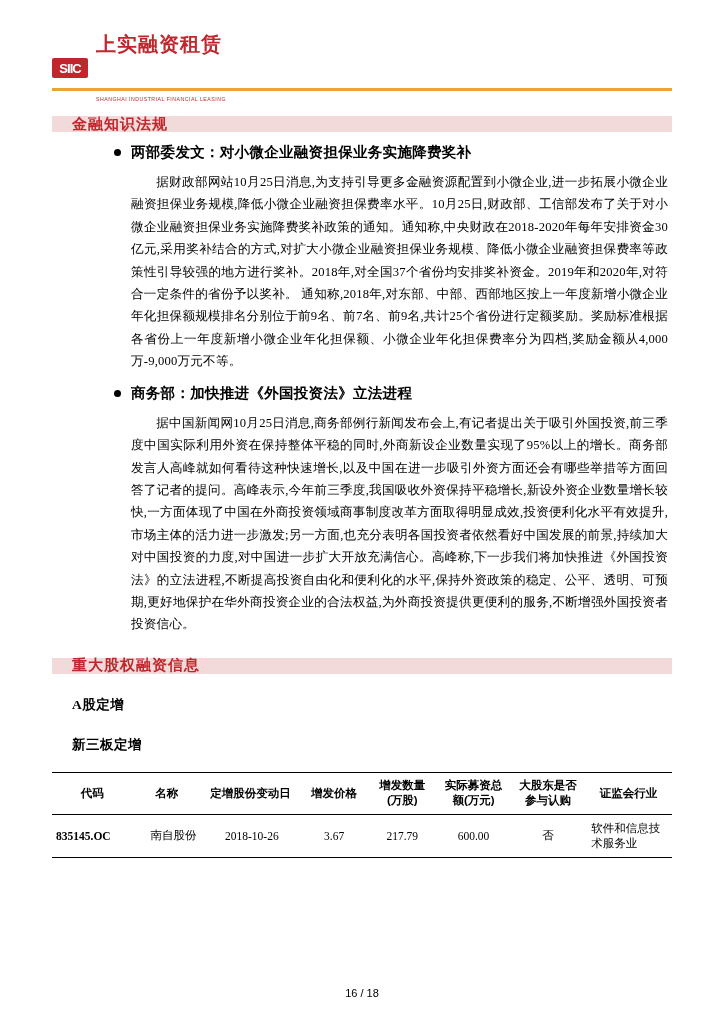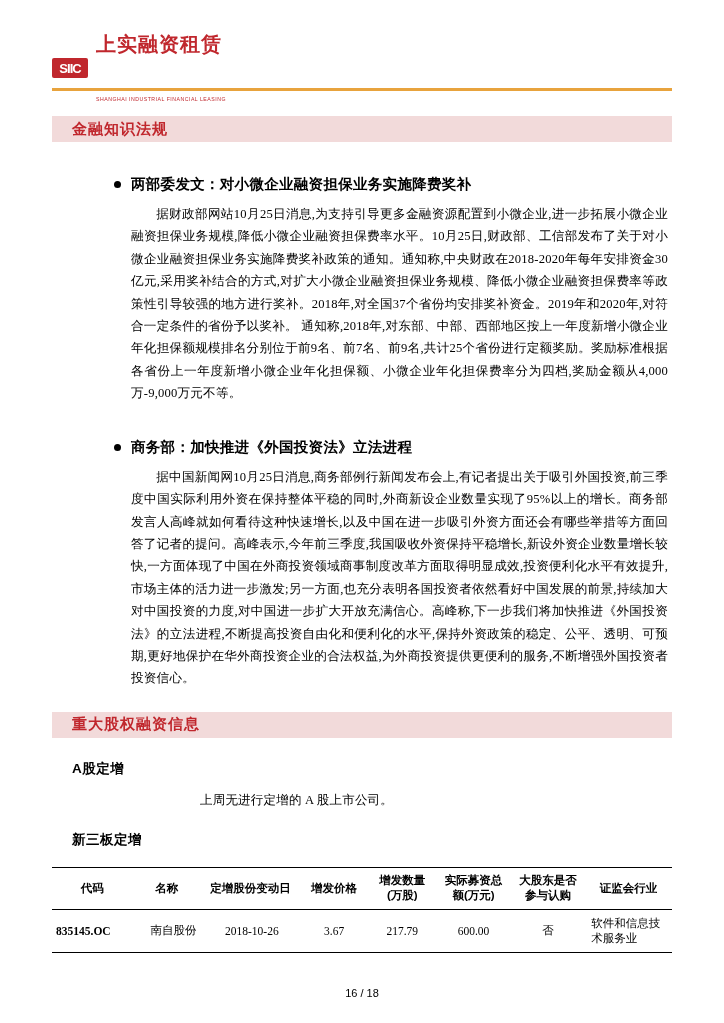--- a/index.html
+++ b/index.html
@@ -71,38 +71,38 @@
     left: 52px;
     right: 52px;
     top: 88px;
     height: 3px;
     background: #e8a33d;
   }
 
   
   .section-bar {
     margin-top: 22px;
-    height: 26px;
+    height: 16px;
     background: #f2dada;
     display: flex;
     align-items: center;
     padding-left: 20px;
     box-sizing: border-box;
   }
   .section-bar .title {
     font-family: "Liberation Sans", sans-serif;
     font-weight: bold;
     font-size: 15px;
     color: #c0272d;
     letter-spacing: 1px;
   }
 
   
   .article {
-    margin-top: 32px;
+    margin-top: 10px;
     padding-left: 62px;
     padding-right: 4px;
   }
   .article-head {
     display: flex;
     align-items: flex-start;
     margin-bottom: 8px;
   }
   .bullet {
     width: 7px;
@@ -124,21 +124,21 @@
     font-size: 12.6px;
     line-height: 1.78;
     text-align: justify;
     text-indent: 2em;
     letter-spacing: 0.2px;
     padding-left: 17px;
   }
 
   
   .sub-head {
-    font-family: Liberation Sans, sans-serif;
+    font-family: Liberation Serif, serif;
     font-weight: bold;
     font-size: 13.5px;
     margin-top: 22px;
     padding-left: 20px;
     letter-spacing: 0.5px;
   }
   .sub-note {
     font-size: 12.5px;
     margin-top: 14px;
     padding-left: 148px;
@@ -237,21 +237,20 @@
       <span class="article-title">商务部：加快推进《外国投资法》立法进程</span>
     </div>
     <div class="article-body">据中国新闻网10月25日消息,商务部例行新闻发布会上,有记者提出关于吸引外国投资,前三季度中国实际利用外资在保持整体平稳的同时,外商新设企业数量实现了95%以上的增长。商务部发言人高峰就如何看待这种快速增长,以及中国在进一步吸引外资方面还会有哪些举措等方面回答了记者的提问。高峰表示,今年前三季度,我国吸收外资保持平稳增长,新设外资企业数量增长较快,一方面体现了中国在外商投资领域商事制度改革方面取得明显成效,投资便利化水平有效提升,市场主体的活力进一步激发;另一方面,也充分表明各国投资者依然看好中国发展的前景,持续加大对中国投资的力度,对中国进一步扩大开放充满信心。高峰称,下一步我们将加快推进《外国投资法》的立法进程,不断提高投资自由化和便利化的水平,保持外资政策的稳定、公平、透明、可预期,更好地保护在华外商投资企业的合法权益,为外商投资提供更便利的服务,不断增强外国投资者投资信心。</div>
   </div>
 
   <div class="section-bar">
     <div class="title">重大股权融资信息</div>
   </div>
 
   <div class="sub-head">A股定增</div>
-  <div class="sub-note">上周无进行定增的 A 股上市公司。</div>
 
   <div class="sub-head">新三板定增</div>
 
   <div class="table-wrap">
     <table class="data">
       <thead>
         <tr>
           <th class="col-code">
             <span>代码</span>
           </th>

